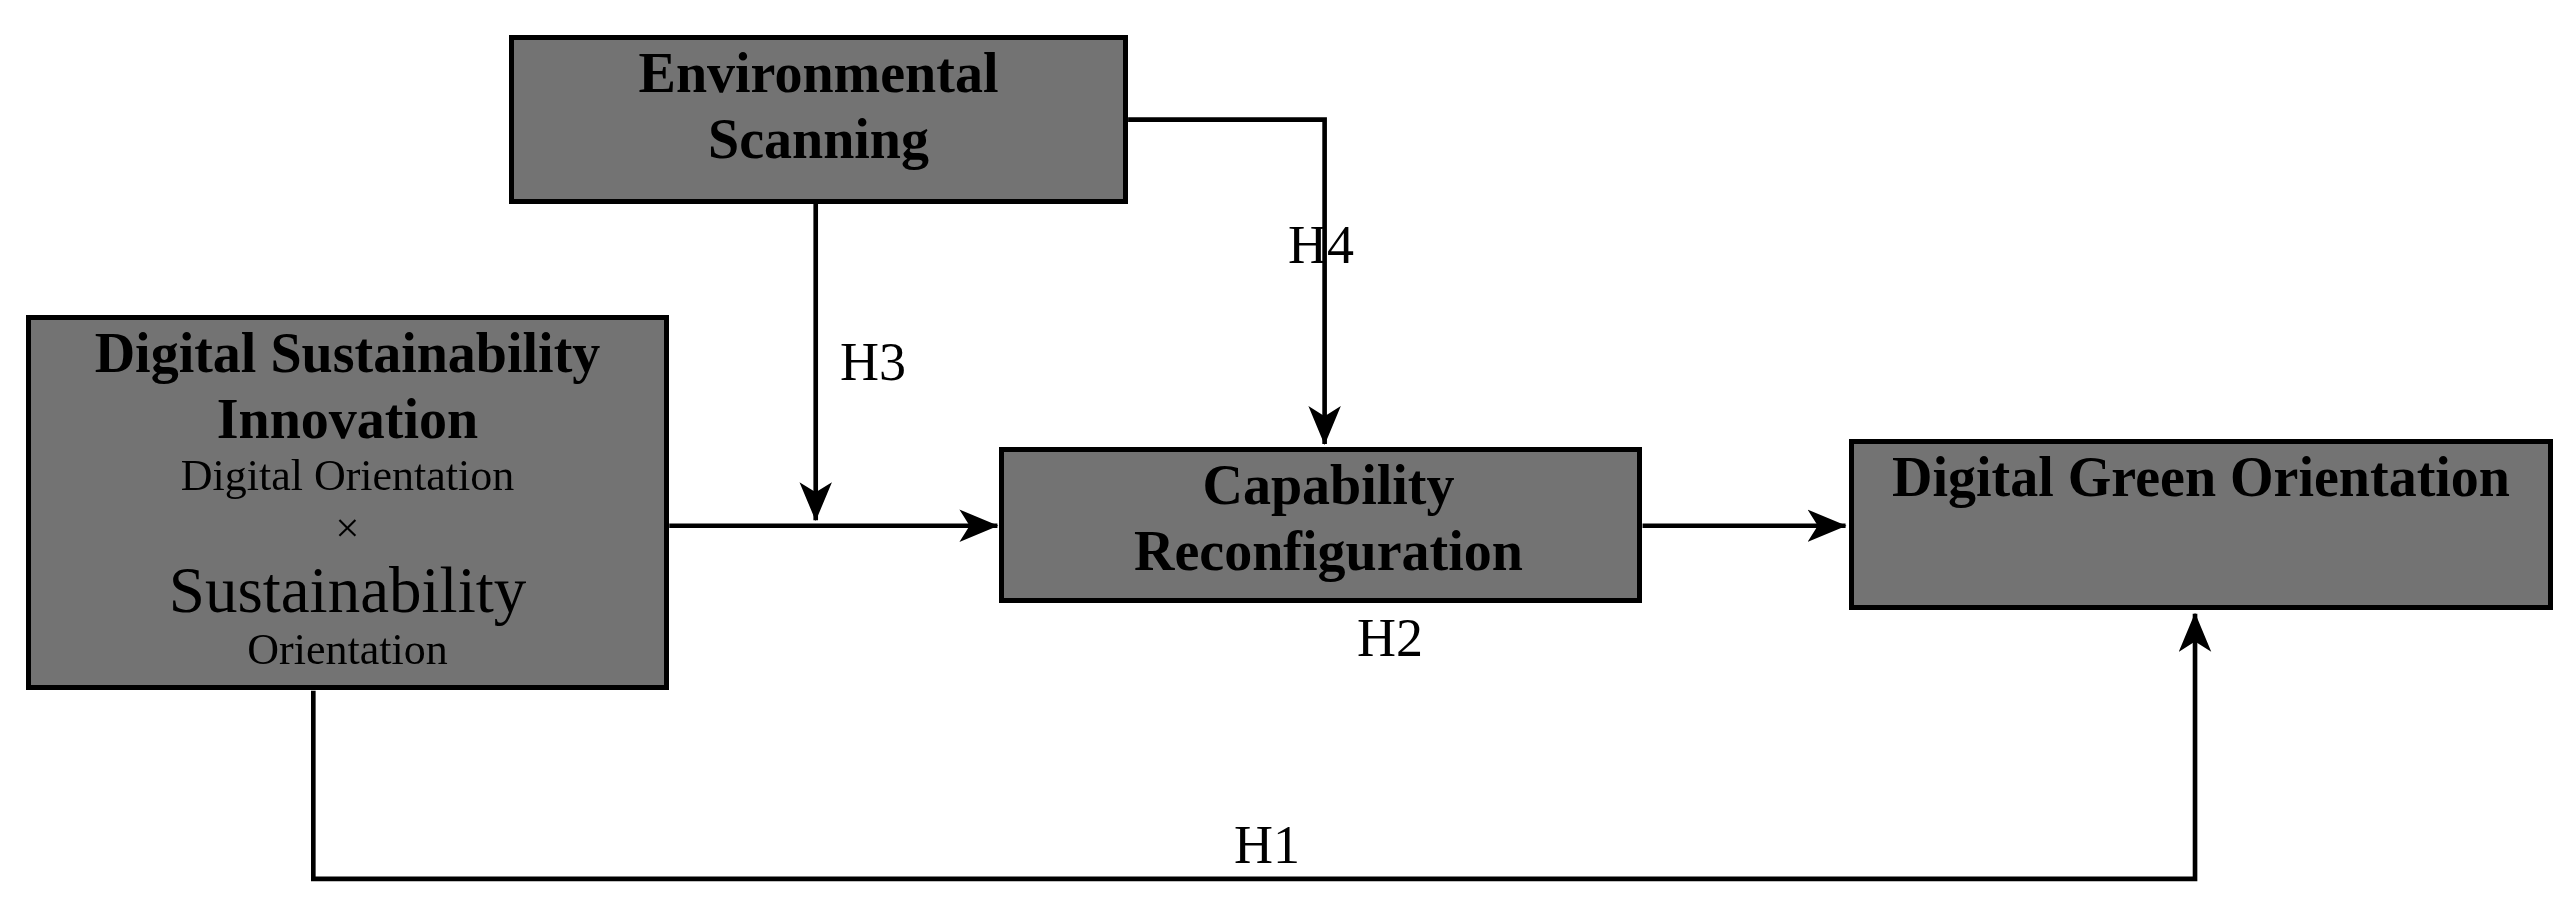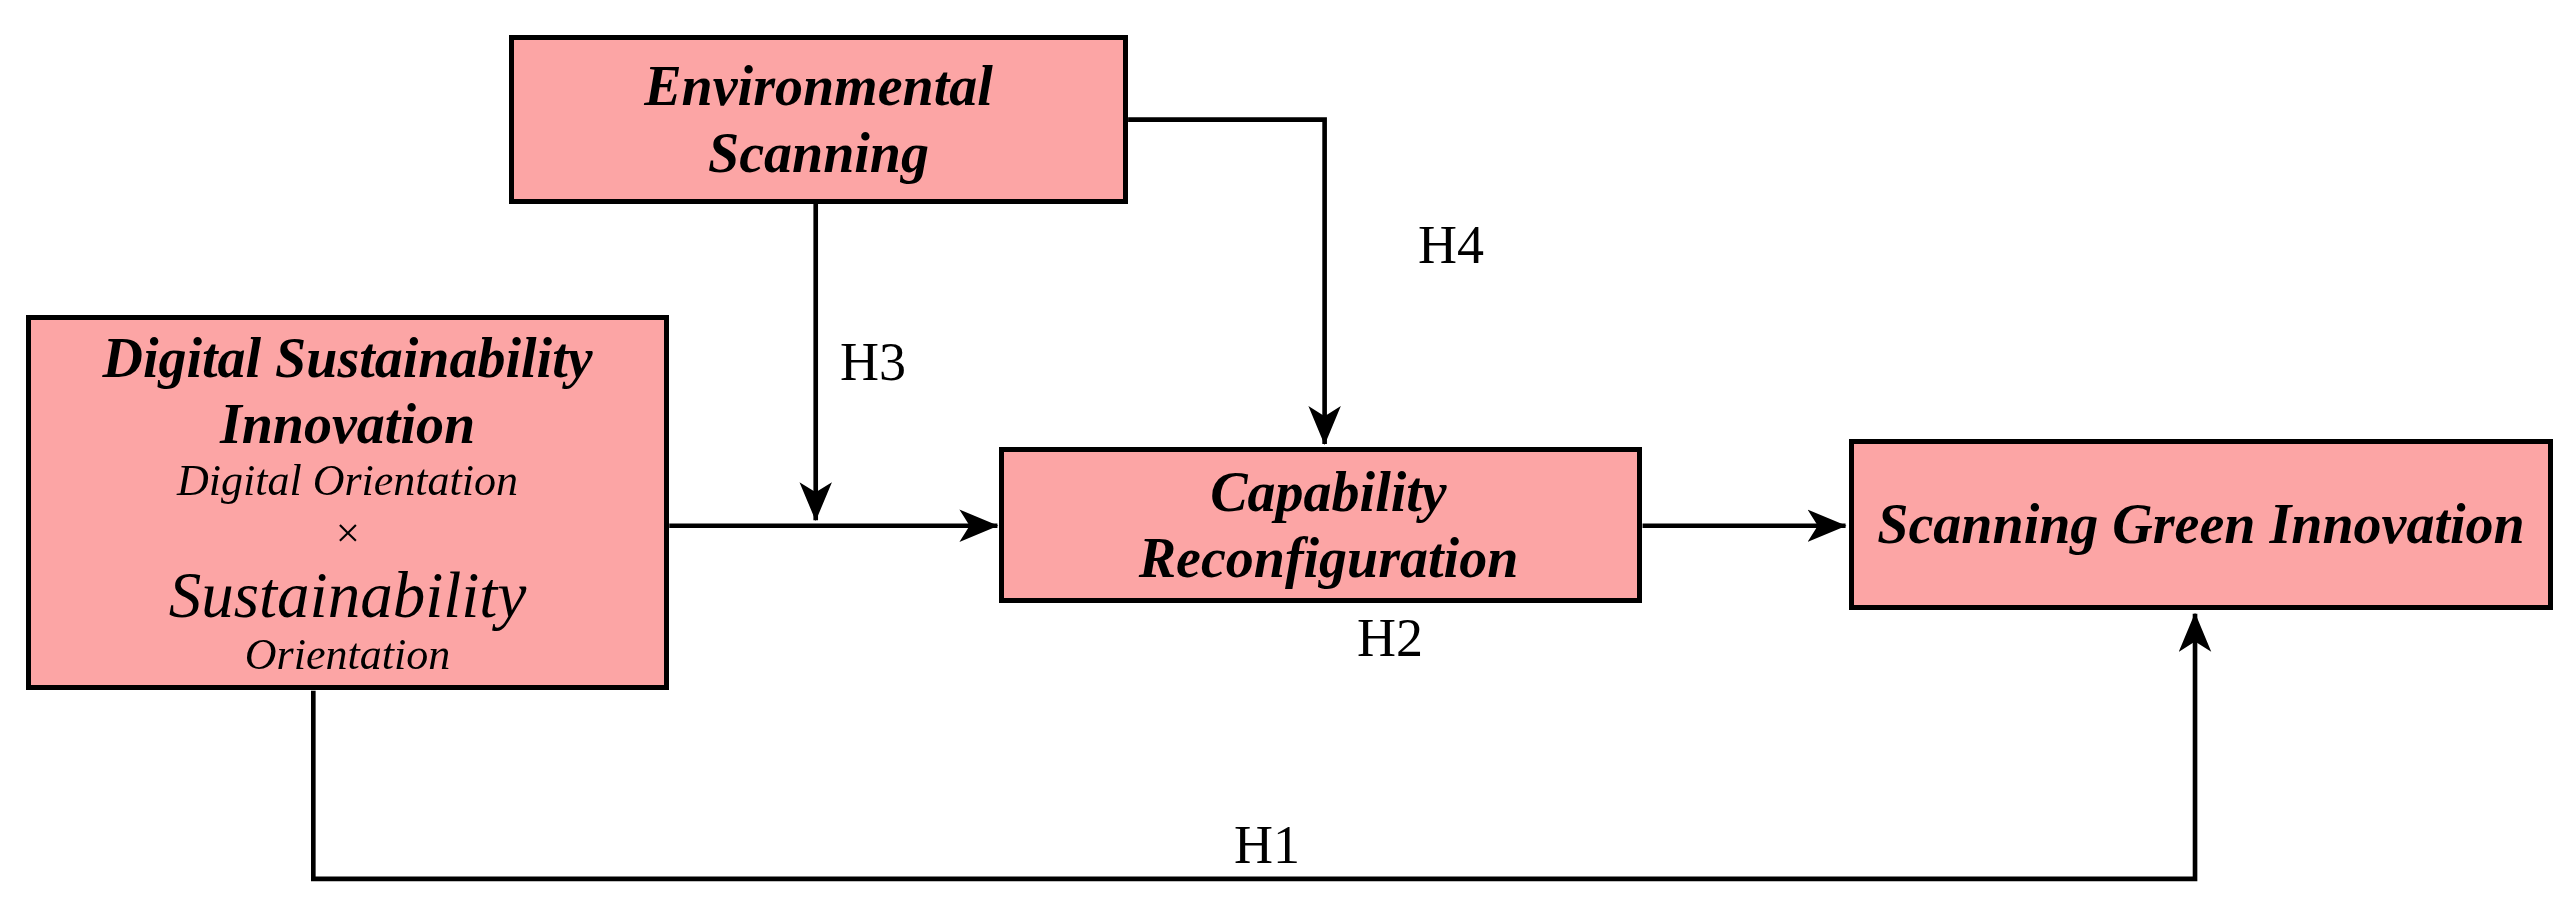--- a/index.html
+++ b/index.html
@@ -25,27 +25,25 @@
   }
   #connector-layer polyline {
     fill: none;
     stroke: #000000;
     stroke-width: 5;
   }
   .node {
     position: absolute;
     box-sizing: border-box;
     border: 5.6px solid #000000;
-    background: #fca5a5;
+    background: #737373;
     display: flex;
     flex-direction: column;
     align-items: center;
-    justify-content: center;
     text-align: center;
-    font-style: italic;
   }
   .node-title {
     font-weight: bold;
     font-size: 56px;
     line-height: 1.18;
     white-space: pre-line;
   }
   .node-sub {
     font-size: 44px;
     line-height: 1.1;
@@ -67,21 +65,21 @@
   .edge-label {
     position: absolute;
     transform: translate(-50%, -50%);
     font-size: 54px;
     line-height: 1;
     white-space: nowrap;
   }
   #edge-label-h1 { left: 1267px; top: 845px; }
   #edge-label-h2 { left: 1390px; top: 638px; }
   #edge-label-h3 { left: 873px;  top: 362px; }
-  #edge-label-h4 { left: 1451px; top: 245px; }
+  #edge-label-h4 { left: 1321px; top: 245px; }
 </style>
 </head>
 <body>
 
 <div id="canvas">
 
   <svg id="connector-layer" viewBox="0 0 2779 975" xmlns="http://www.w3.org/2000/svg">
     <defs>
       <marker id="arrowhead" markerUnits="strokeWidth" markerWidth="10" markerHeight="9" refX="8.2" refY="3.5" orient="auto">
         <path d="M0,0 L8.4,3.5 L0,7 L2.2,3.5 Z" fill="#000000"></path>
@@ -112,21 +110,21 @@
     <div class="node-sub node-sub-large">Sustainability</div>
     <div class="node-sub">Orientation</div>
   </div>
 
   <div class="node" id="node-capability">
     <div class="node-title">Capability
 Reconfiguration</div>
   </div>
 
   <div class="node" id="node-dgi">
-    <div class="node-title">Scanning Green Innovation</div>
+    <div class="node-title">Digital Green Orientation</div>
   </div>
 
   <div class="edge-label" id="edge-label-h1">H1</div>
   <div class="edge-label" id="edge-label-h2">H2</div>
   <div class="edge-label" id="edge-label-h3">H3</div>
   <div class="edge-label" id="edge-label-h4">H4</div>
 
 </div>
 
 

